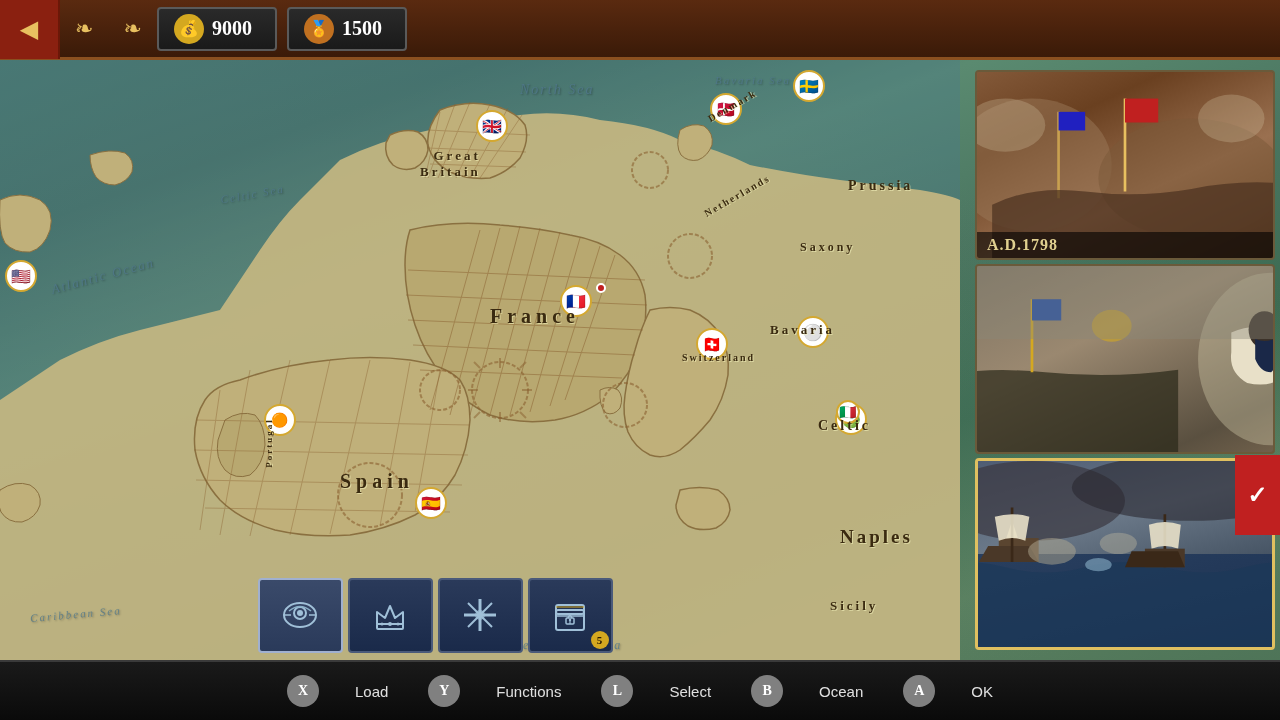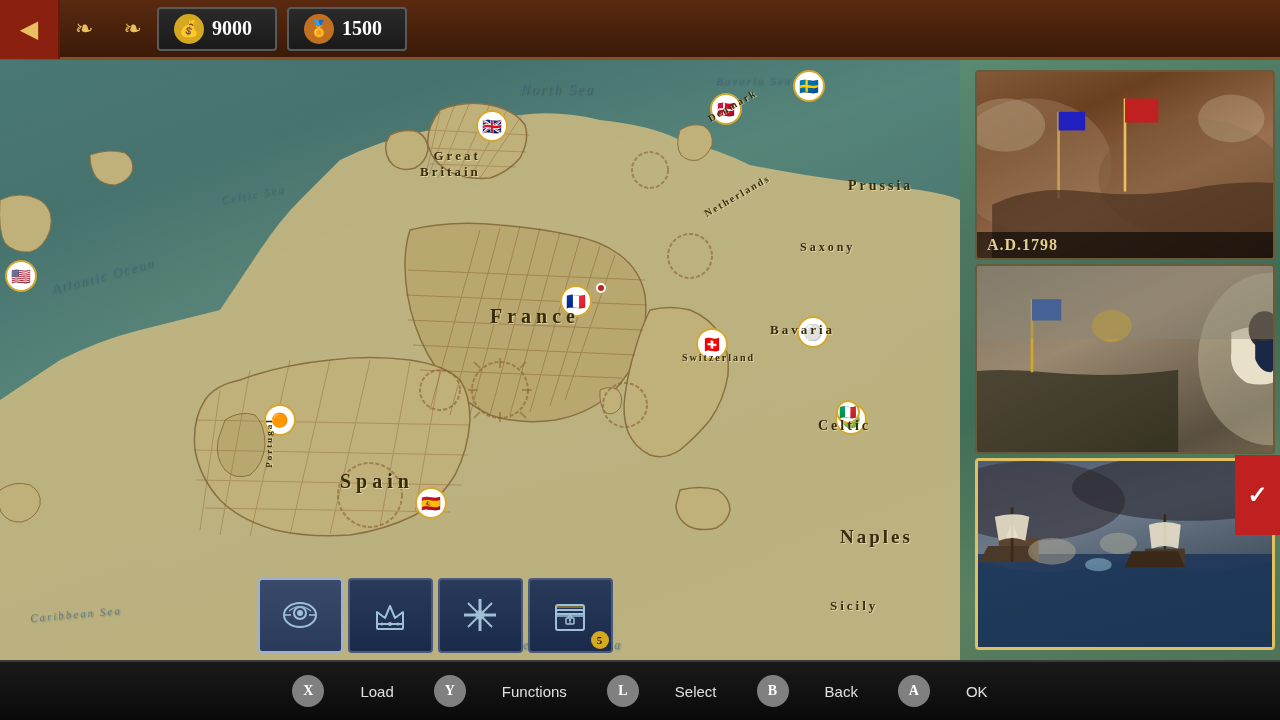--- a/index.html
+++ b/index.html
@@ -702,19 +702,19 @@
   <div class="nav-item">
     <div class="nav-btn btn-y">Y</div>
     <span class="nav-label">Functions</span>
   </div>
   <div class="nav-item">
     <div class="nav-btn btn-l">L</div>
     <span class="nav-label">Select</span>
   </div>
   <div class="nav-item">
     <div class="nav-btn btn-b">B</div>
-    <span class="nav-label">Back</span>
+    <span class="nav-label">Ocean</span>
   </div>
   <div class="nav-item">
     <div class="nav-btn btn-a">A</div>
     <span class="nav-label">OK</span>
   </div>
 </nav>
 
 </body></html>

